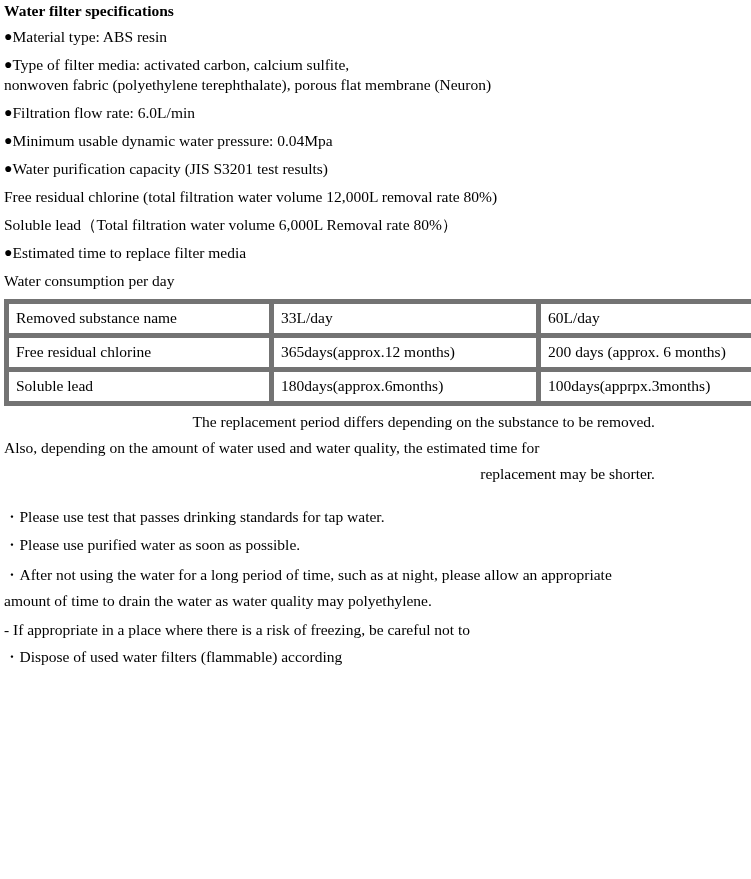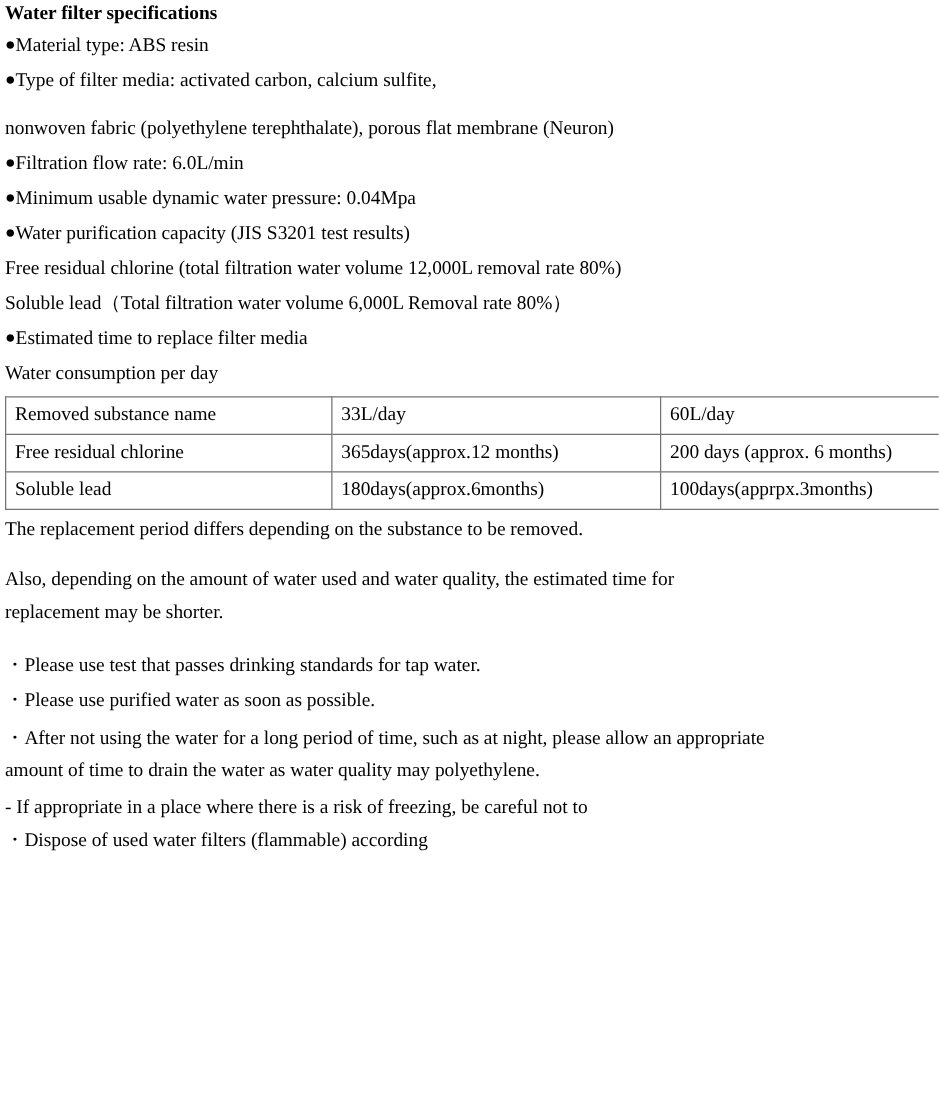--- a/index.html
+++ b/index.html
@@ -38,49 +38,50 @@
     vertical-align: 1px;
     letter-spacing: 0;
   }
   .plain-line {
     display: block;
     line-height: 1.35;
     margin: 0 0 7px 0;
     white-space: nowrap;
   }
   .tight {
-    margin-bottom: 18px;
+    margin-bottom: 0;
   }
   table.spec-table {
     border-collapse: collapse;
     width: 744px;
     margin: 3px 0 4px 0;
     table-layout: fixed;
   }
   table.spec-table td {
-    border: 1px solid #737373;
+    border: 5px solid #737373;
     padding: 4px 7px;
     font-size: 15.5px;
     line-height: 1.35;
     white-space: nowrap;
   }
   table.spec-table td.c0 { width: 246px; }
   table.spec-table td.c1 { width: 248px; }
   table.spec-table td.c2 { width: 248px; }
   .justify-para {
     display: block;
     line-height: 1.55;
-    margin: 17px 0 0 0;
+    margin: 3px 0 0 0;
     text-align: justify;
     text-justify: inter-word;
   }
   .note-line {
     display: block;
     line-height: 1.5;
     margin: 2px 0 0 0;
+    text-align: right;
   }
   .gap {
     height: 22px;
   }
   .section-head {
     display: block;
     line-height: 1.35;
     margin: 0 0 6px 0;
     white-space: nowrap;
   }

